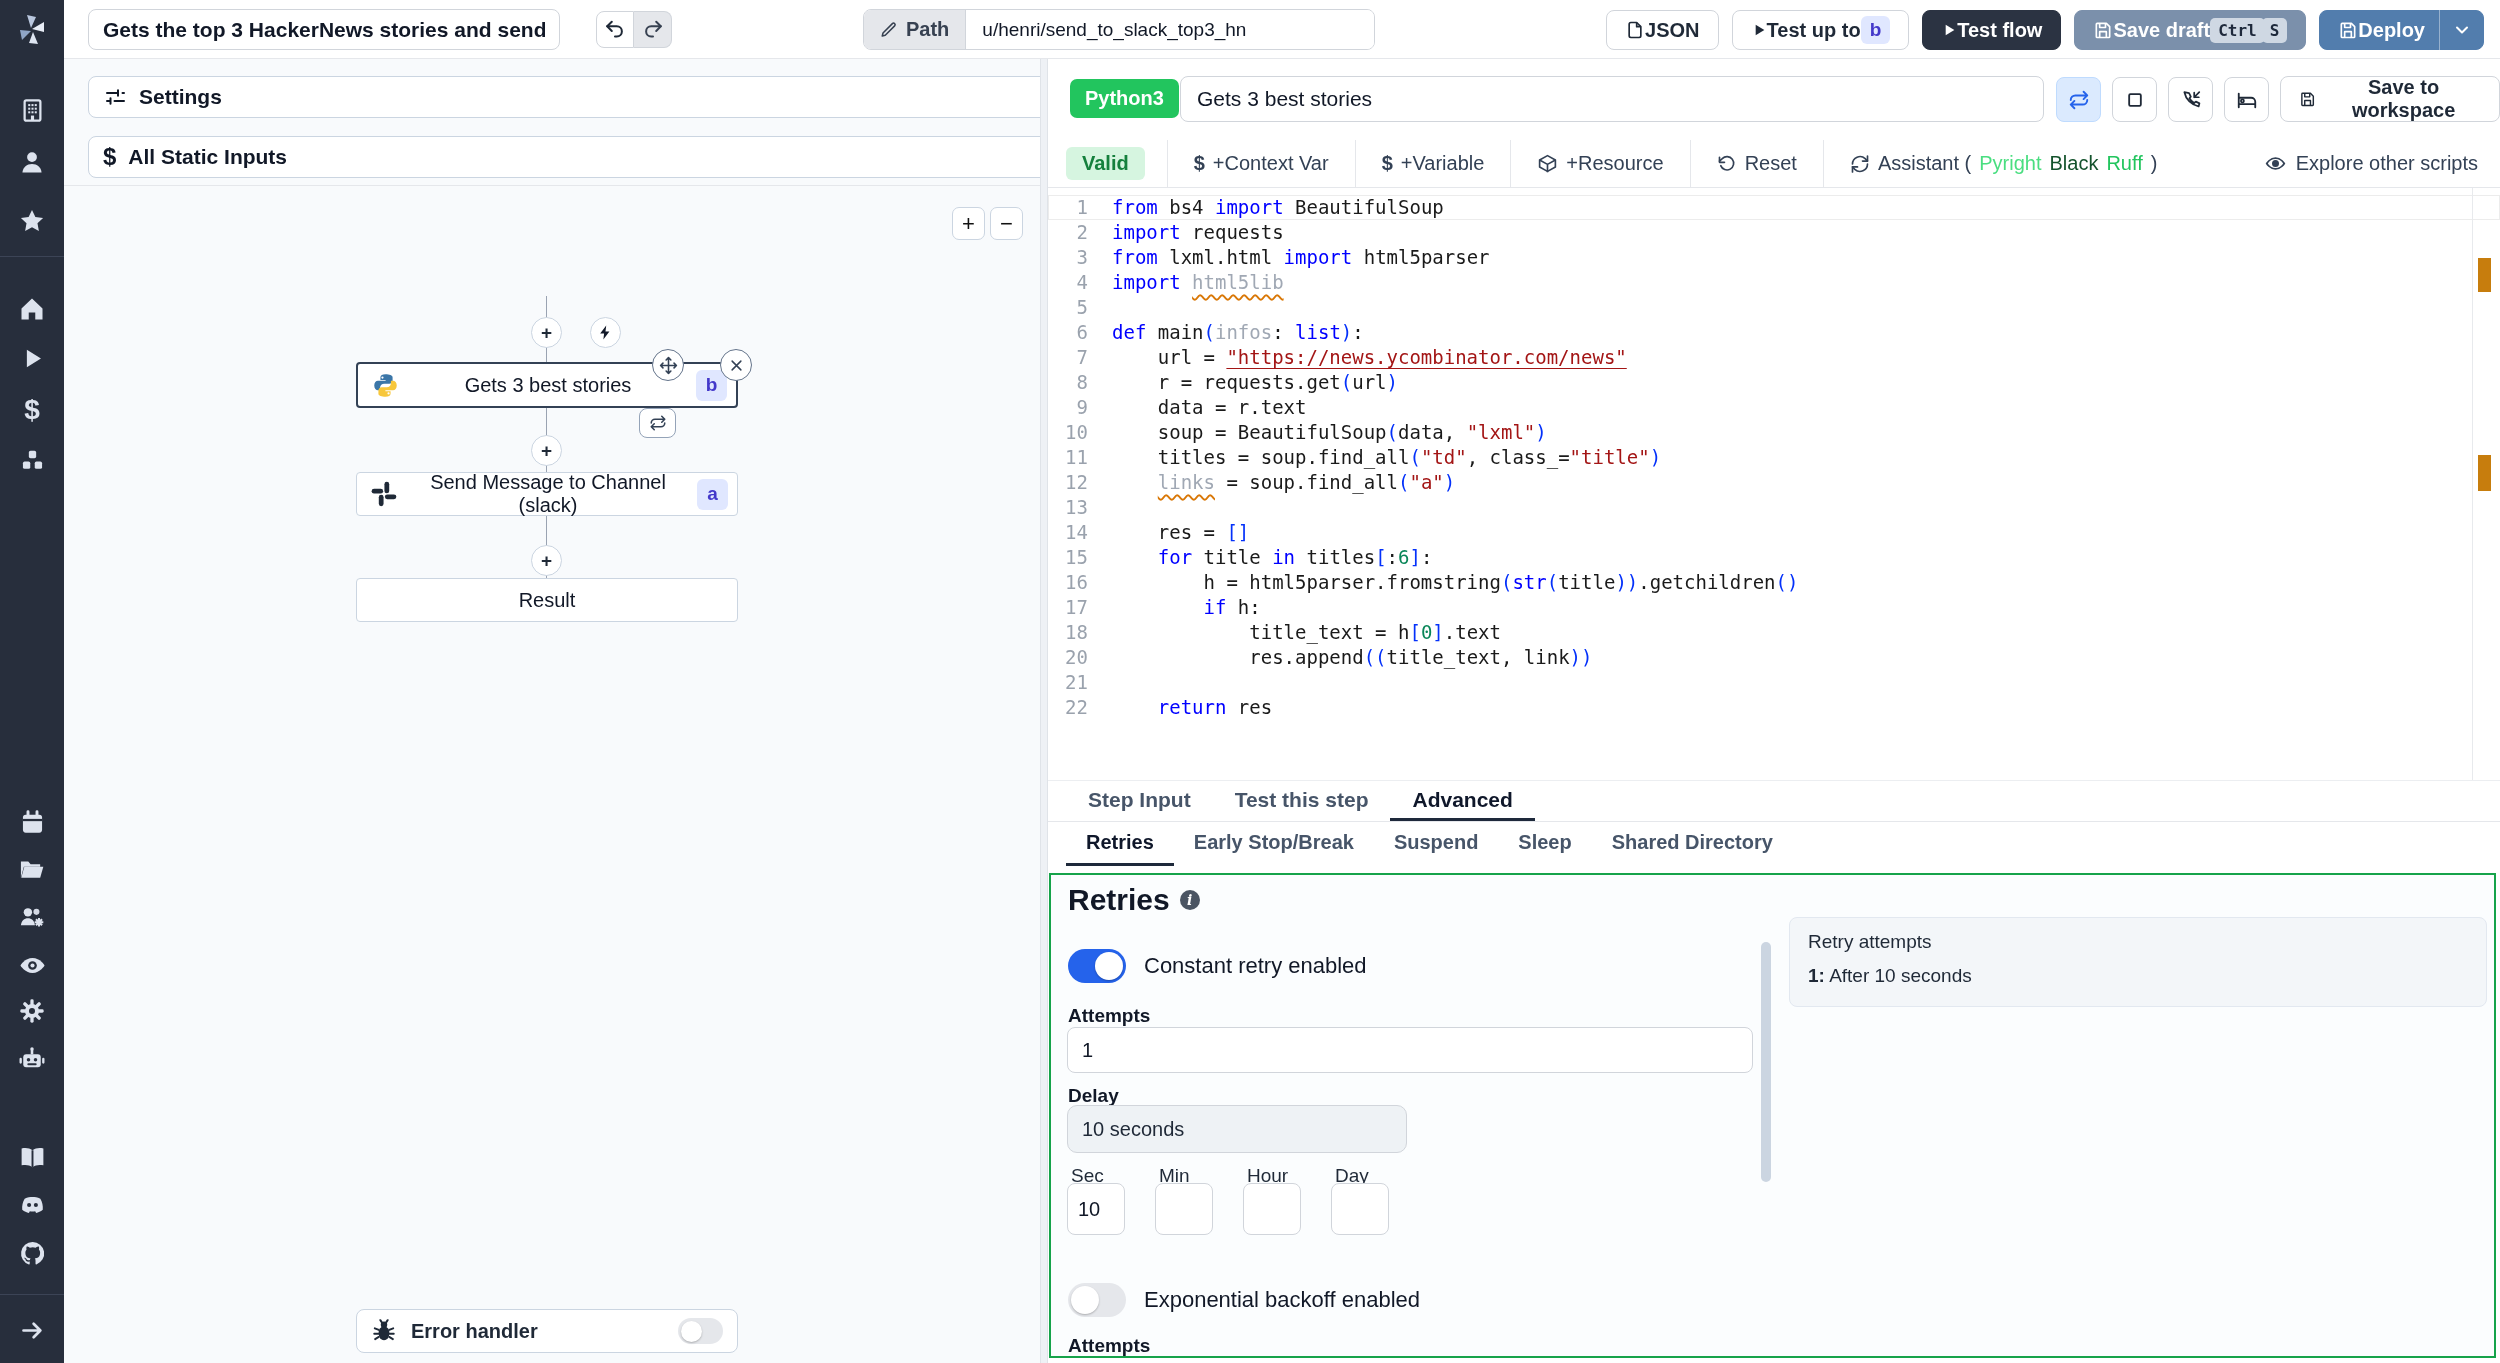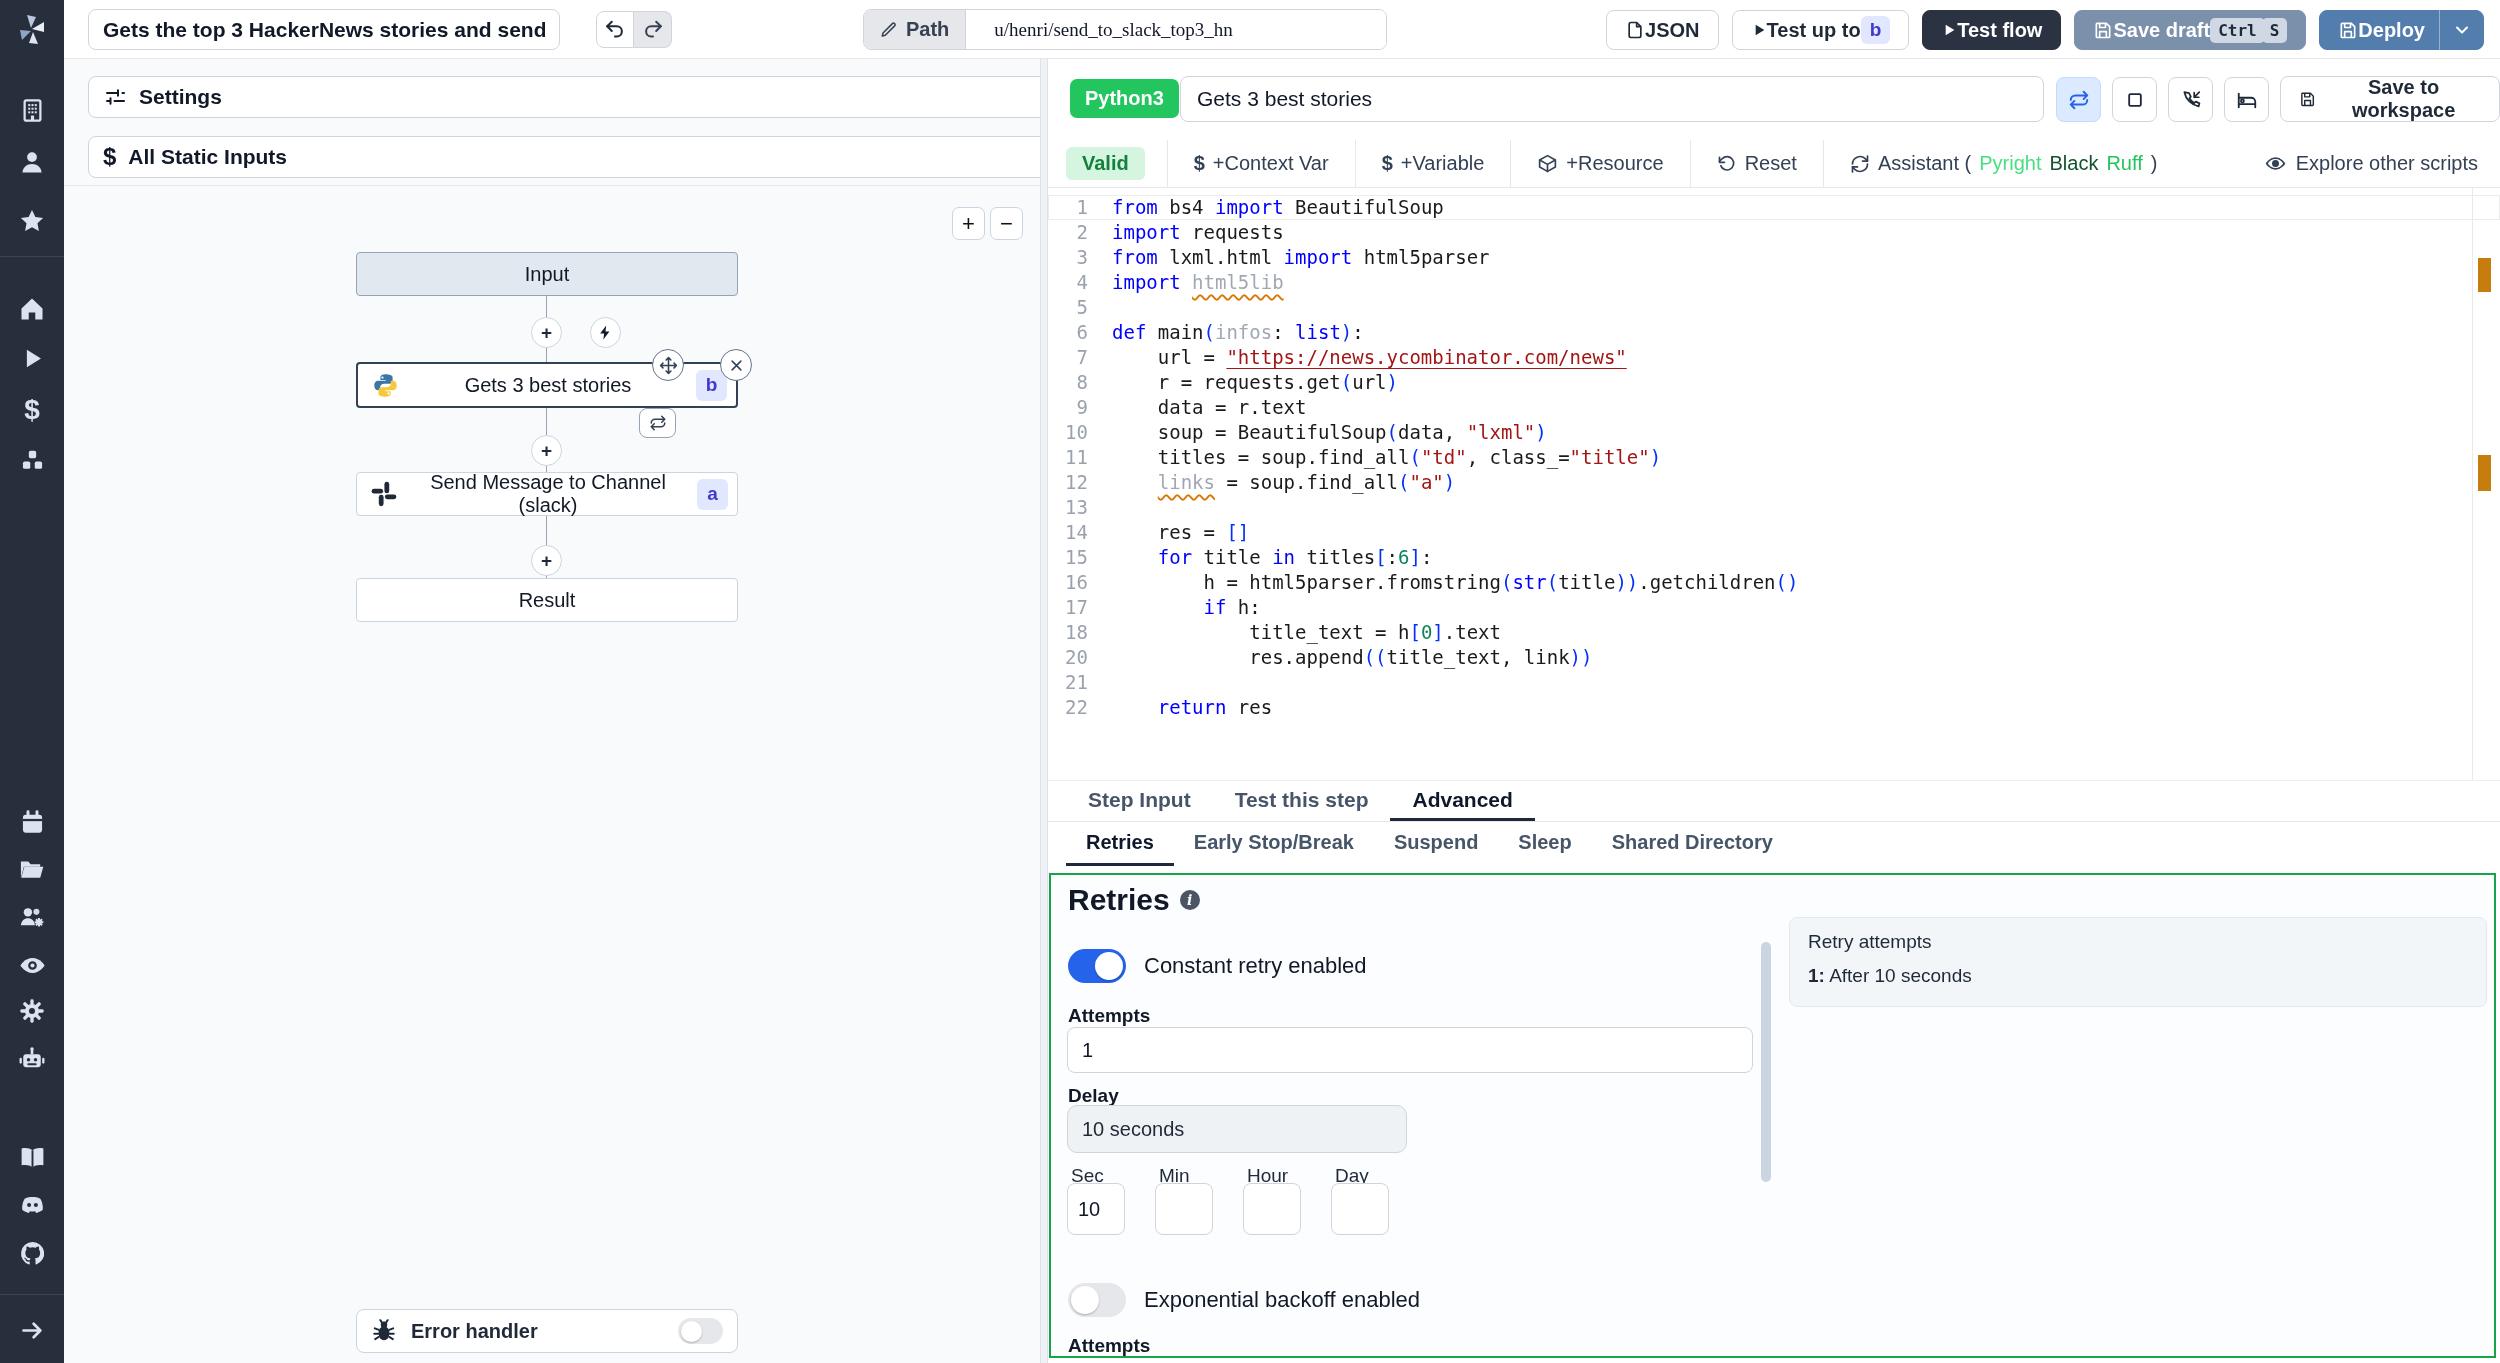--- a/index.html
+++ b/index.html
@@ -17,21 +17,21 @@
 
   
   .topbar { position:absolute; left:64px; top:0; width:2436px; height:59px; background:#fff; border-bottom:1px solid #e5e7eb; z-index:20; }
   .flow-title { position:absolute; left:24px; top:9px; width:472px; height:41px; border:1px solid #d1d5db; border-radius:8px; padding:0 14px; font-size:21px; font-weight:600; color:#111827; font-family:"Liberation Sans",sans-serif; }
   .histbtns { position:absolute; left:532px; top:11px; display:flex; }
   .hbtn { width:38px; height:37px; display:flex; align-items:center; justify-content:center; border:1px solid #d1d5db; background:#fff; cursor:pointer; }
   .hbtn.undo { border-radius:8px 0 0 8px; }
   .hbtn.redo { border-radius:0 8px 8px 0; border-left:none; background:#e5e7eb; }
   .pathgroup { position:absolute; left:799px; top:9px; height:41px; display:flex; border:1px solid #d1d5db; border-radius:8px; overflow:hidden; }
   .pathlabel { display:flex; align-items:center; gap:8px; padding:0 16px; background:#e5e7eb; color:#374151; font-size:20px; font-weight:600; border-right:1px solid #d1d5db; cursor:pointer; }
-  .pathvalue { width:408px; border:none; outline:none; padding:0 16px; font-family:Liberation Serif, serif; font-size:19px; color:#111827; background:#fff;margin-left:12px; }
+  .pathvalue { width:408px; border:none; outline:none; padding:0 16px; font-family:Liberation Sans, sans-serif; font-size:19px; color:#111827; background:#fff; }
   .tb-right { position:absolute; right:16px; top:10px; display:flex; gap:13px; align-items:center; }
   .btn { display:flex; align-items:center; height:40px; padding:0 18px; border-radius:8px; font-size:20px; font-weight:600; cursor:pointer; border:1px solid #d1d5db; background:#fff; color:#1f2937; white-space:nowrap; }
   .btn.dark { background:#2b3342; border-color:#2b3342; color:#fff; }
   .btn.slate { background:#7b90ab; border-color:#7b90ab; color:#fff; }
   .btn.blue  { background:#527dad; border-color:#527dad; color:#fff; padding-right:0; }
   .kbd { font-family:"DejaVu Sans Mono",monospace; font-size:16px; font-weight:700; background:#cfd8e3; color:#1e293b; border-radius:5px; padding:3px 8px; }
   .kbd + .kbd { margin-left:-3px; }
   .minibadge { background:#e0e7ff; color:#4338ca; font-weight:700; font-size:19px; border-radius:6px; padding:3px 9px; }
   .deploy-chev { display:flex; align-items:center; justify-content:center; width:44px; height:40px; border-left:1px solid rgba(255,255,255,.4); margin-left:14px; }
 
@@ -344,23 +344,20 @@
       <span class="dollar-glyph" style="color:#111827;font-size:24px">$</span>
       <span>All Static Inputs</span>
     </div>
     <div class="flow-hr"></div>
 
     <button class="zoombtn" style="left:888px">+</button>
     <button class="zoombtn" style="left:926px">−</button>
 
     <div class="connector"></div>
 
-    <div class="node gray" style="top:193px">
-      <span class="nlabel">Input</span>
-    </div>
 
     <button class="pcircle" style="left:467px; top:258px">+</button>
     <button class="pcircle" style="left:526px; top:258px">
       <svg width="17" height="17" viewBox="0 0 24 24" fill="#111827">
           <path d="M13 2 4.5 13.5h5.5L9 22l8.5-11.5H12z"></path>
         </svg>
     </button>
 
     <div class="node selected" style="top:303px; height:46px">
       <span class="nicon">

